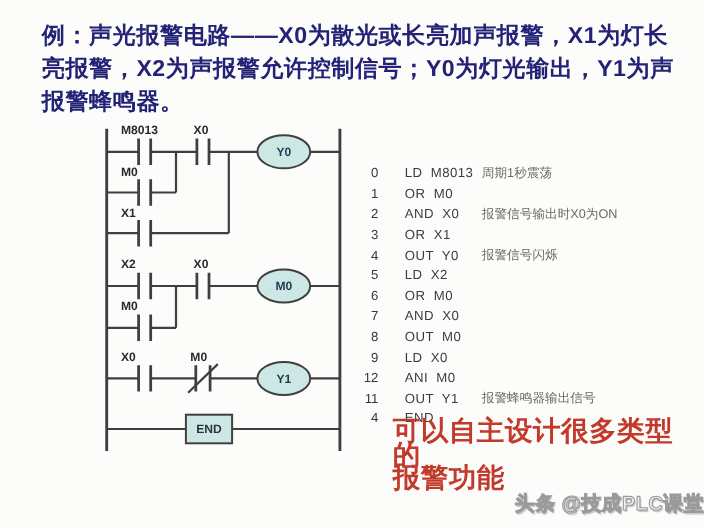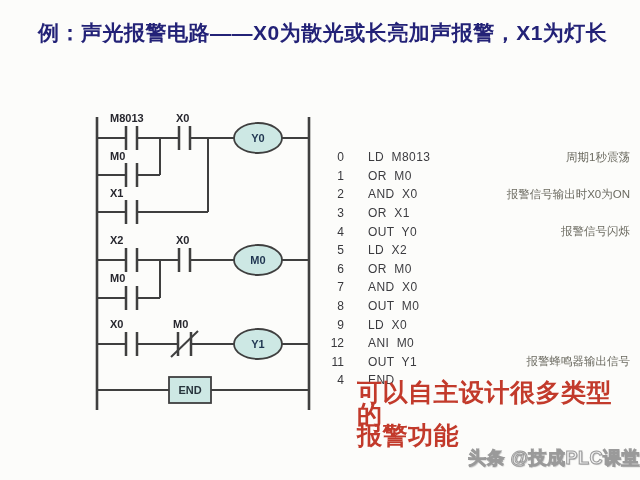--- a/index.html
+++ b/index.html
@@ -13,21 +13,21 @@
     color:#232277;letter-spacing:0.5px;
   }
   .ladder-svg{position:absolute;left:0;top:0;}
   .ilist{
     position:absolute;left:330px;top:148px;width:300px;
     font-size:12px;color:#3c3c3c;
   }
   .irow{display:flex;height:18.6px;align-items:center;}
   .irow .n{width:14px;text-align:right;flex:none;color:#38383c;}
   .irow .code{margin-left:24px;width:56px;flex:none;white-space:pre;letter-spacing:0.4px;color:#3c3c40;}
-  .irow .cmt{flex:1;margin-left:14px;color:#6b6a60;font-size:11.5px;white-space:nowrap;text-align:right;}
+  .irow .cmt{flex:1;margin-left:14px;color:#6b6a60;font-size:11.5px;white-space:nowrap;}
   .note{
     position:absolute;left:357px;top:382px;width:270px;
     font-size:25px;font-weight:bold;line-height:21.5px;color:#c23a2b;
     letter-spacing:0.5px;
   }
   .watermark{
     position:absolute;left:468px;top:446px;width:170px;
     font-size:18px;font-weight:bold;color:#efefef;letter-spacing:0.5px;
     -webkit-text-stroke:1px #9a9a9a;
     text-shadow:1px 1px 1px #c4c4c4;
@@ -35,20 +35,22 @@
     text-align:center;
   }
 </style>
 </head>
 <body>
 
 <div id="page">
 
   <div class="title">
     <div>例：声光报警电路——X0为散光或长亮加声报警，X1为灯长</div>
+    <div>亮报警，X2为声报警允许控制信号；Y0为灯光输出，Y1为声</div>
+    <div>报警蜂鸣器。</div>
   </div>
 
   <svg class="ladder-svg" width="640" height="480" viewBox="0 0 640 480">
     <g stroke="#3f3f3f" fill="none">
 
       <path d="M97,117 V410" stroke-width="2.6"></path>
       <path d="M309,117 V410" stroke-width="2.6"></path>
 
       <path d="M97,138 H126 M137,138 H179 M190,138 H234 M282,138 H309" stroke-width="2"></path>
       <path d="M160,138 V175" stroke-width="2"></path>

